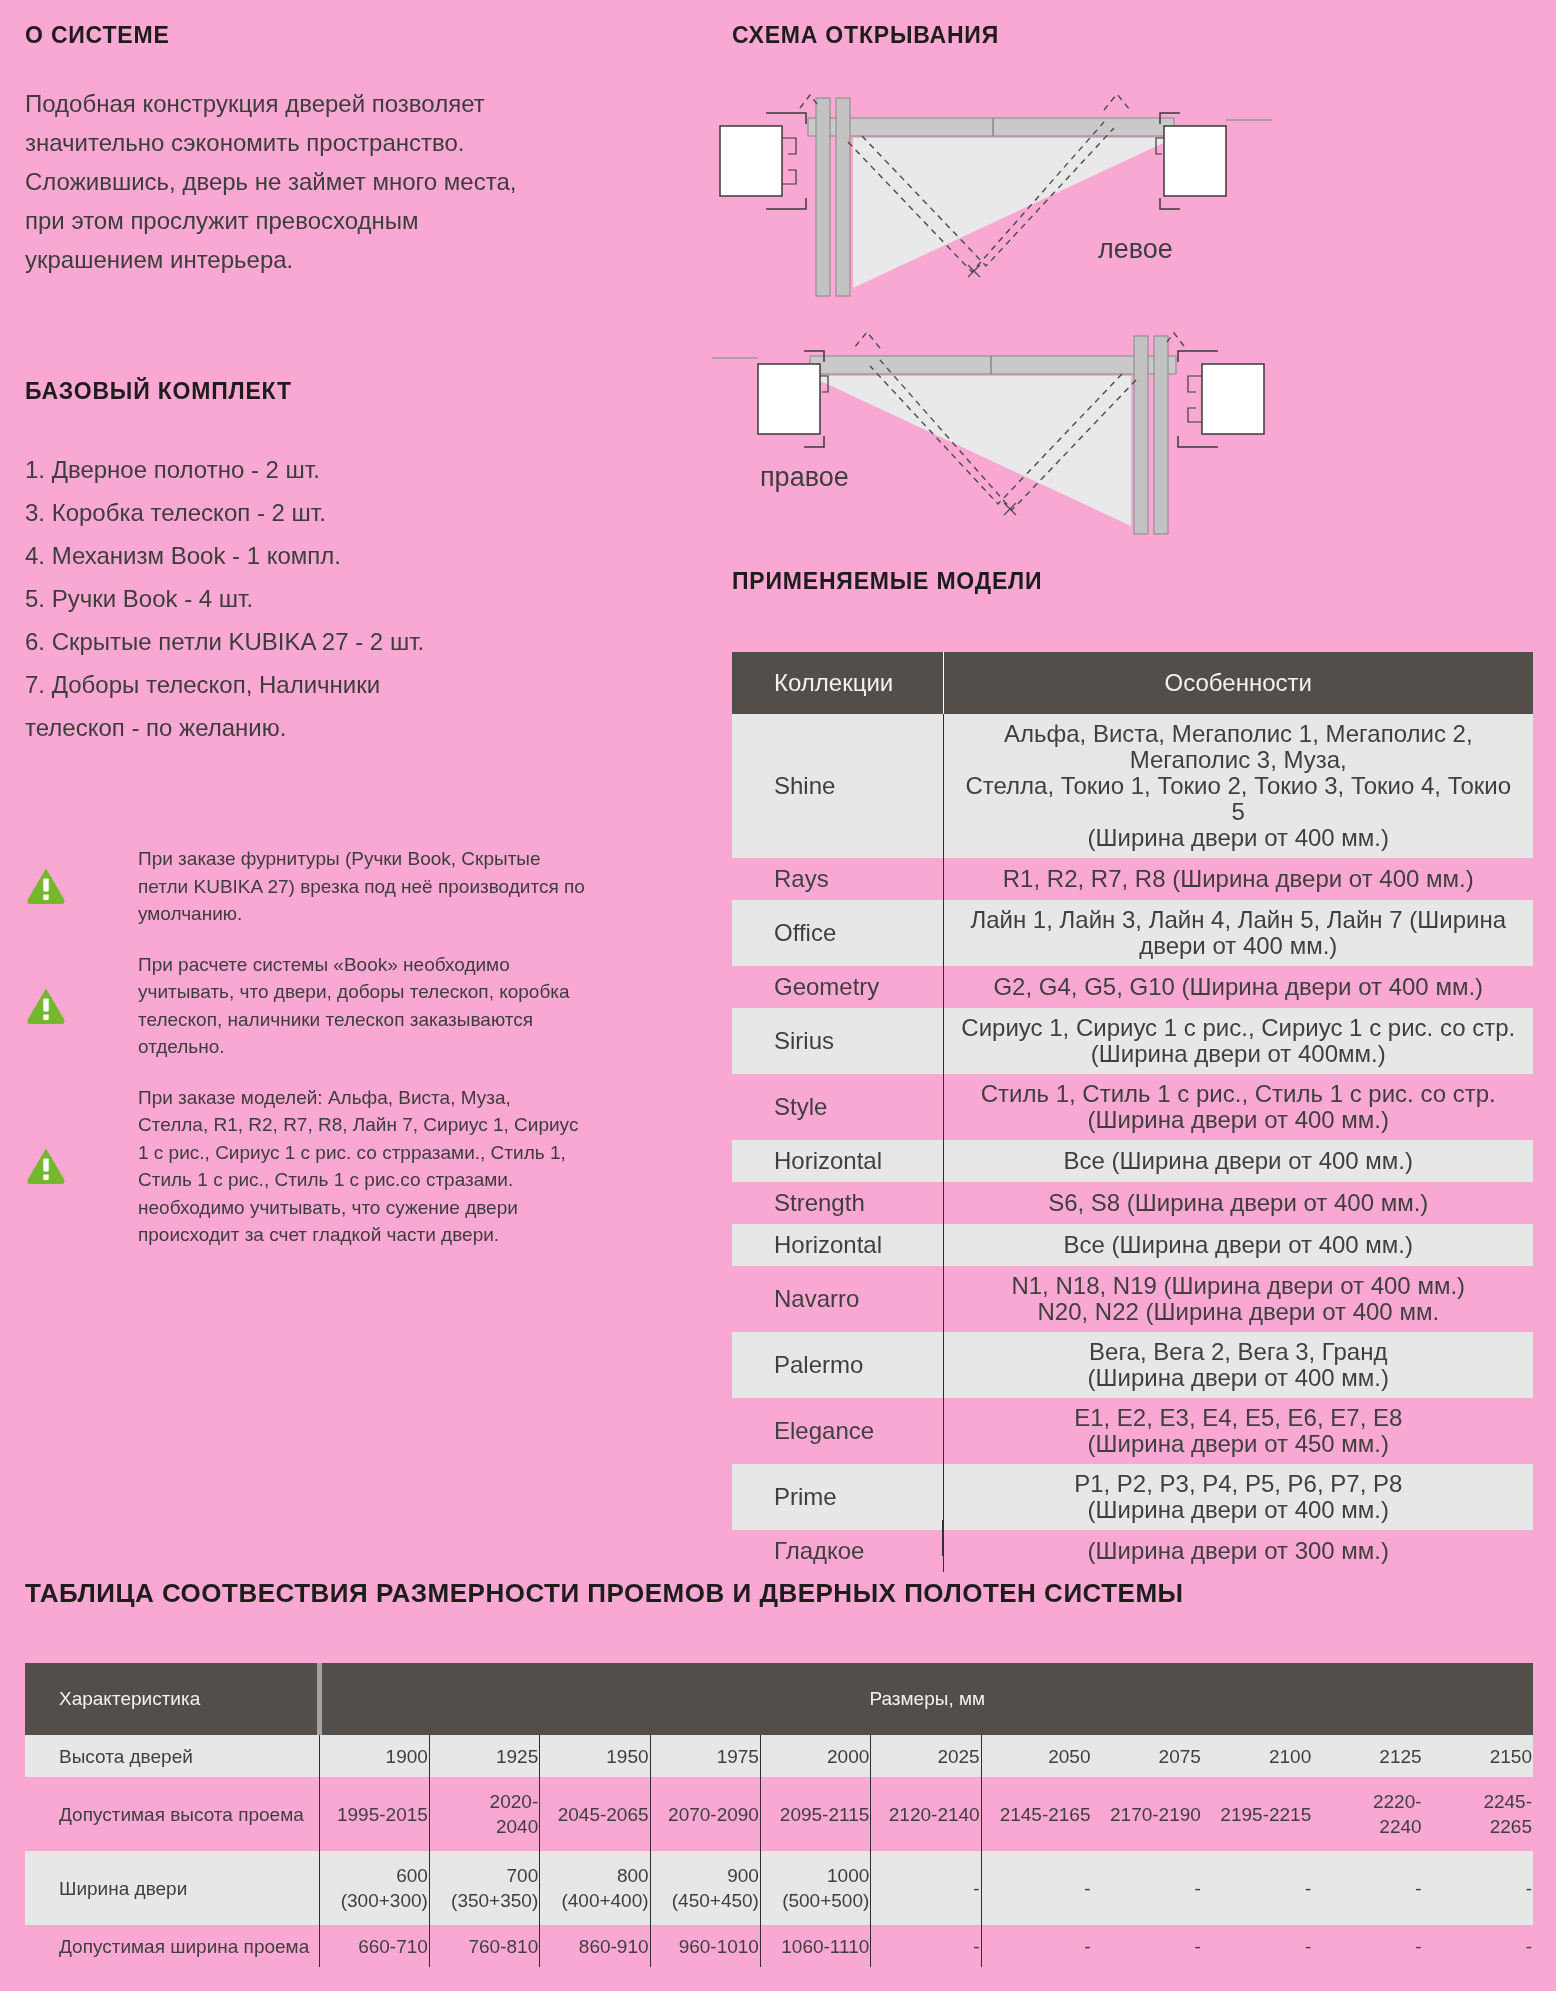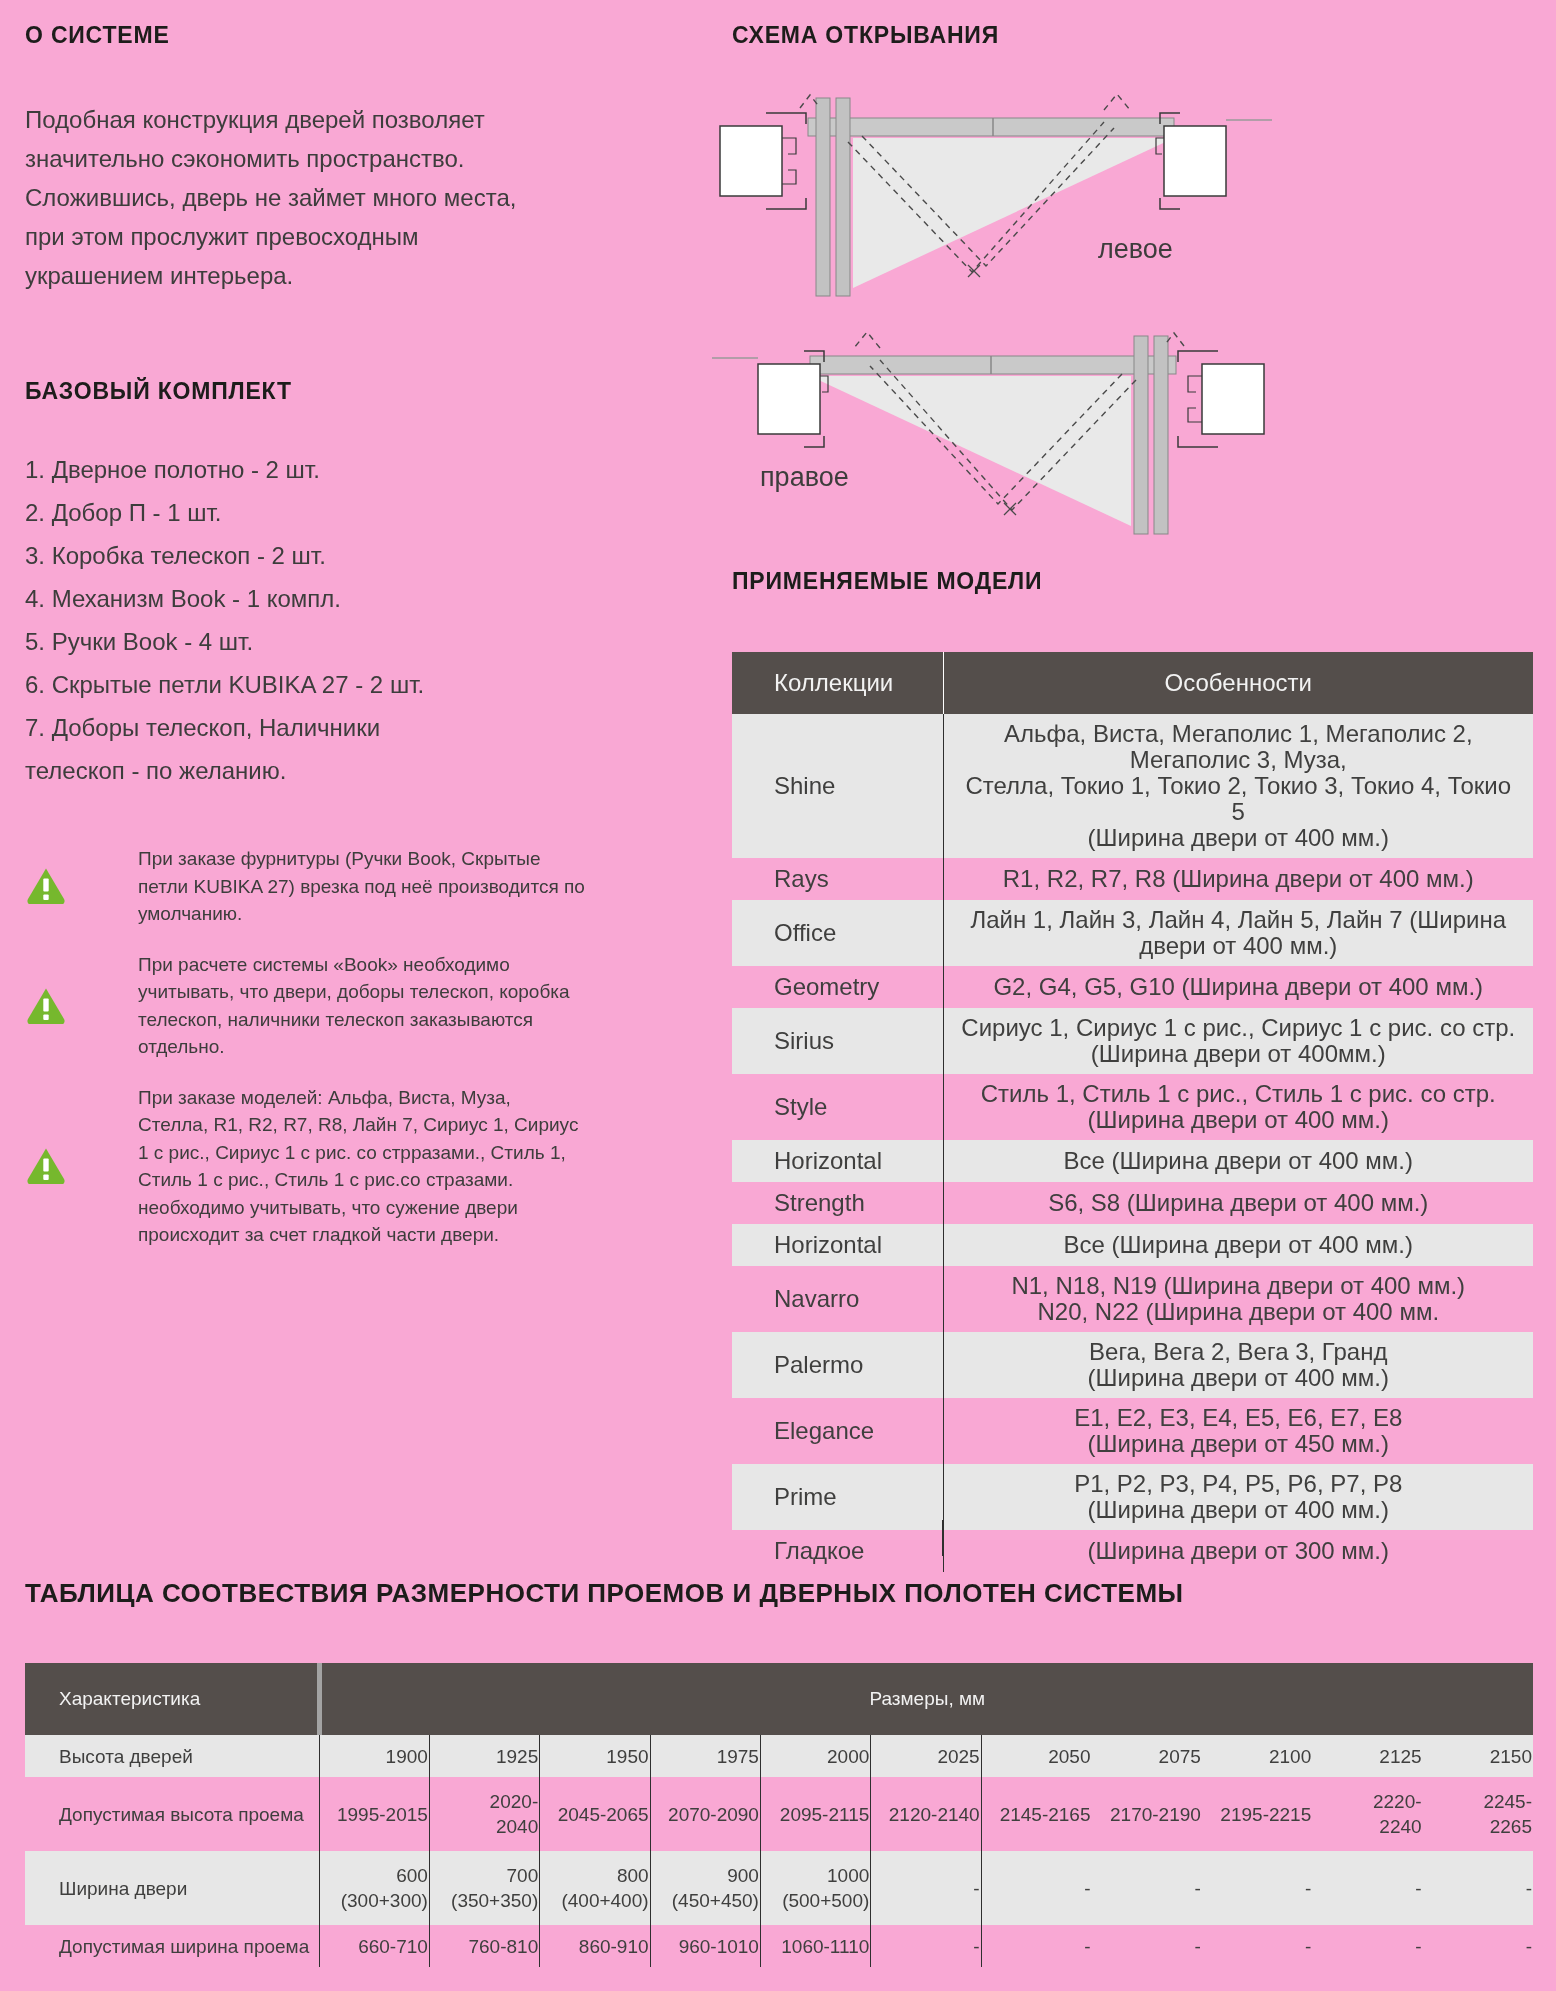--- a/index.html
+++ b/index.html
@@ -40,26 +40,25 @@
   .sizes tbody tr.h74{height:74px;}
 
   .tail{width:1px;background:#2f2f2f;}
 </style>
 </head>
 <body>
 
 <div class="page">
 
   <div class="abs h-section" style="left:25px;top:22px;">О СИСТЕМЕ</div>
-  <div class="abs para" style="left:25px;top:100px;width:510px;">Подобная конструкция дверей позволяет значительно сэкономить пространство. Сложившись, дверь не займет много места, при этом прослужит превосходным украшением интерьера.</div>
+  <div class="abs para" style="left:25px;top:84px;width:510px;">Подобная конструкция дверей позволяет значительно сэкономить пространство. Сложившись, дверь не займет много места, при этом прослужит превосходным украшением интерьера.</div>
 
   <div class="abs h-section" style="left:25px;top:378px;">БАЗОВЫЙ КОМПЛЕКТ</div>
   <div class="abs" style="left:25px;top:448px;width:432px;">
     <div class="kit-item">1. Дверное полотно - 2 шт.</div>
-    <div class="kit-item">2. Добор П - 1 шт.</div>
     <div class="kit-item">3. Коробка телескоп - 2 шт.</div>
     <div class="kit-item">4. Механизм Book - 1 компл.</div>
     <div class="kit-item">5. Ручки Book - 4 шт.</div>
     <div class="kit-item">6. Скрытые петли KUBIKA 27 - 2 шт.</div>
     <div class="kit-item">7. Доборы телескоп, Наличники телескоп - по желанию.</div>
   </div>
 
   <div class="abs" style="left:25px;top:845px;width:560px;">
     <div class="warning">
       <span class="w-icon">

